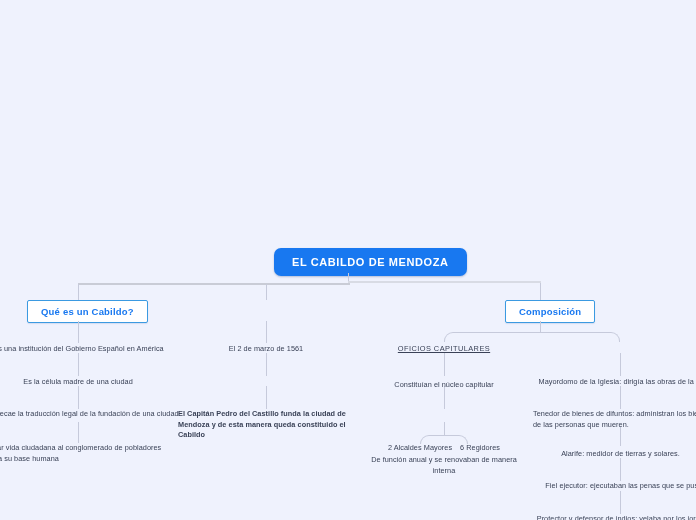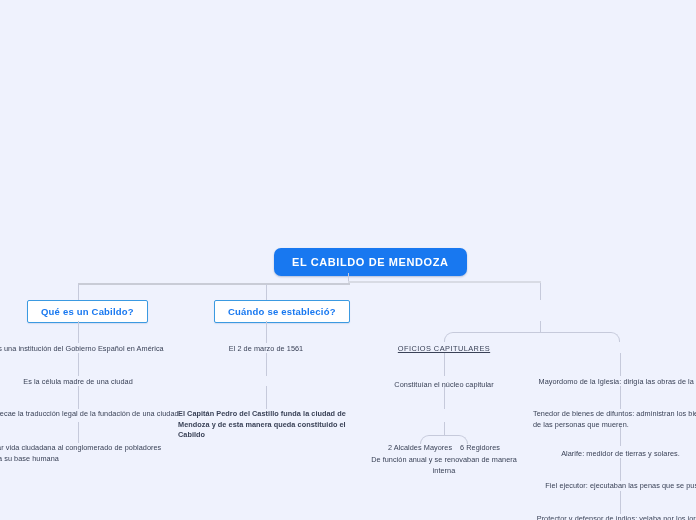--- a/index.html
+++ b/index.html
@@ -90,29 +90,29 @@
   <div class="vline" style="left:78px; top:321px; height:22px;"></div>
   <div class="vline" style="left:78px; top:353px; height:23px;"></div>
   <div class="vline" style="left:78px; top:386px; height:23px;"></div>
   <div class="vline" style="left:78px; top:422px; height:21px;"></div>
 
   <div class="leaf center" style="left:-60px; top:344px; width:277px;">Es una institución del Gobierno Español en América</div>
   <div class="leaf center" style="left:-5px; top:377px; width:166px;">Es la célula madre de una ciudad</div>
   <div class="leaf center" style="left:-70px; top:409px; width:297px;">En él recae la traducción legal de la fundación de una ciudad</div>
   <div class="leaf left" style="left:-44px; top:443px; width:208px;">Empieza a dar vida ciudadana al conglomerado de pobladores que constituía su base humana</div>
 
-  <div class="branch-node" style="left:214px; top:300px;">Cuándo se estableció?</div>
 
   <div class="vline" style="left:266px; top:321px; height:22px;"></div>
   <div class="vline" style="left:266px; top:353px; height:23px;"></div>
   <div class="vline" style="left:266px; top:386px; height:23px;"></div>
 
   <div class="leaf center" style="left:206px; top:344px; width:120px;">El 2 de marzo de 1561</div>
   <div class="leaf left" style="left:178px; top:409px; width:177px;font-weight:bold;">El Capitán Pedro del Castillo funda la ciudad de Mendoza y de esta manera queda constituido el Cabildo</div>
 
+  <div class="branch-node" style="left:505px; top:300px;">Composición</div>
 
   <div class="vline" style="left:540px; top:321px; height:12px;"></div>
   <div class="fork" style="left:444px; top:332px; width:176px; height:10px;"></div>
 
   <div class="leaf center caps" style="left:384px; top:344px; width:120px;">OFICIOS CAPITULARES</div>
 
   <div class="vline" style="left:444px; top:353px; height:23px;"></div>
   <div class="vline" style="left:444px; top:386px; height:23px;"></div>
   <div class="vline" style="left:444px; top:422px; height:14px;"></div>
 

